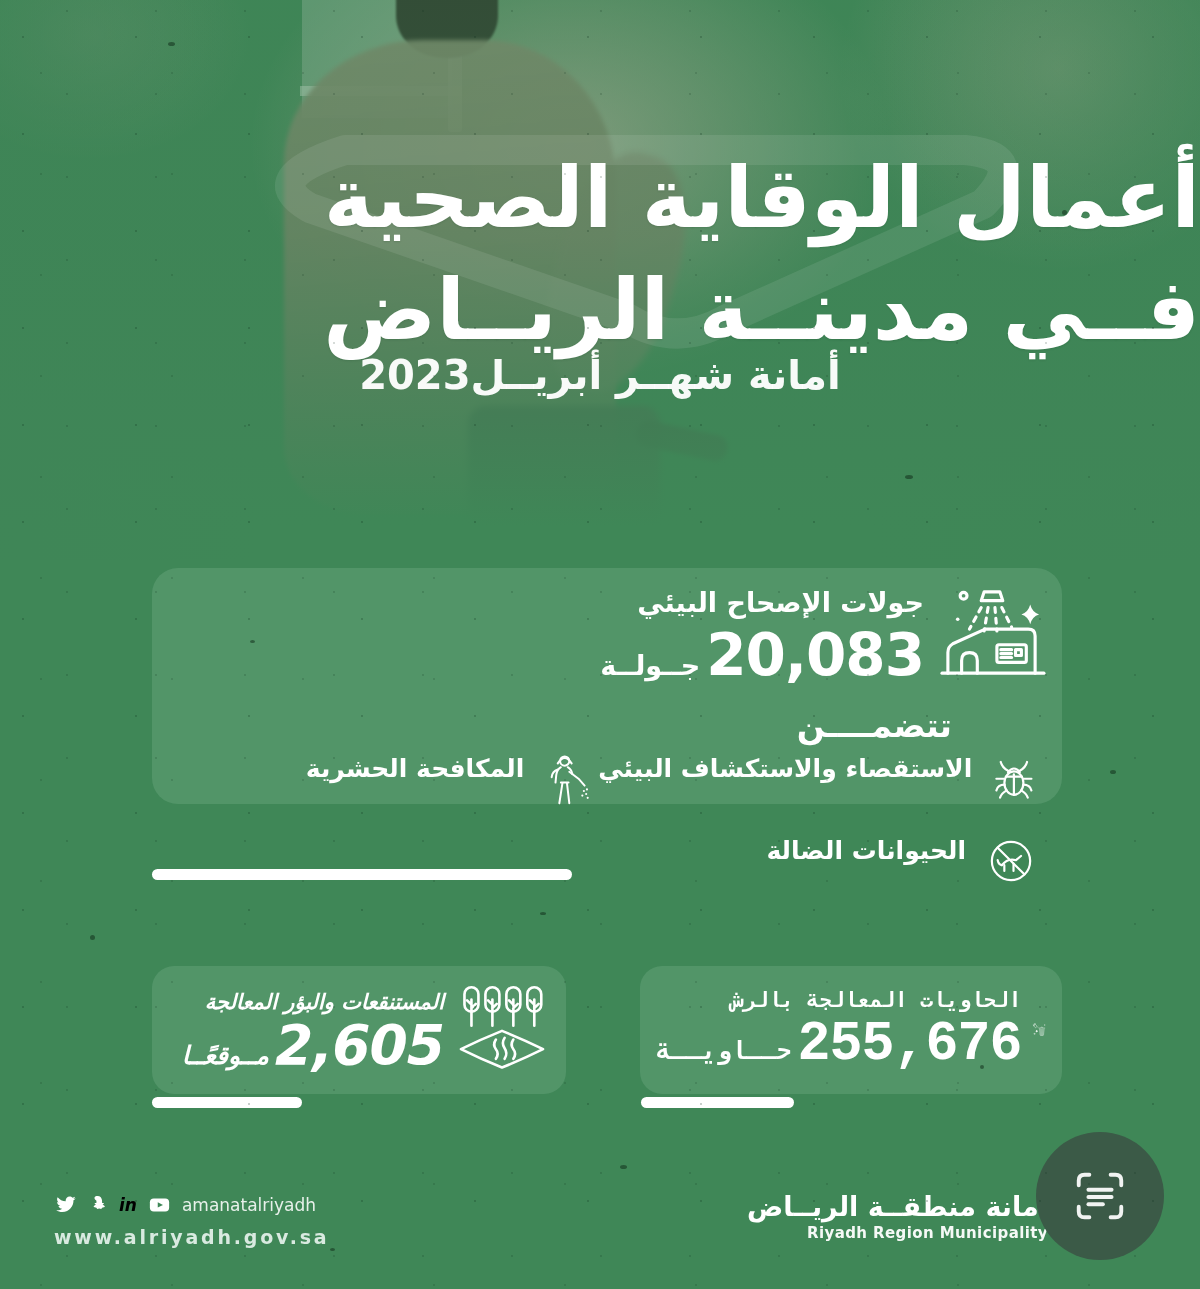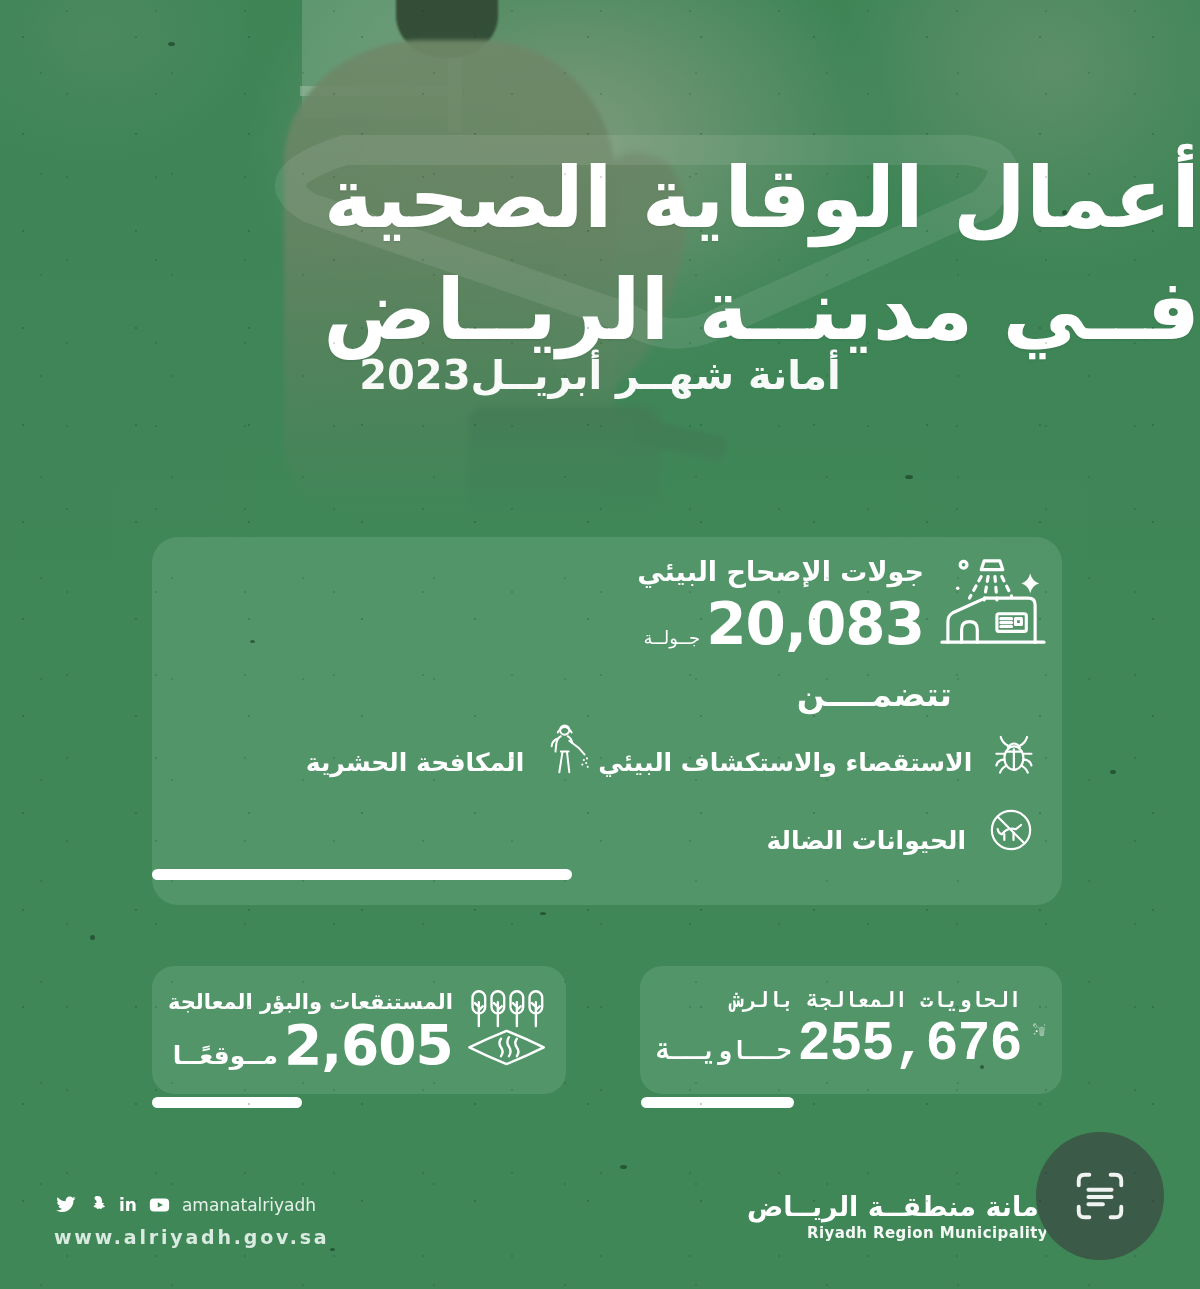--- a/index.html
+++ b/index.html
@@ -49,49 +49,49 @@
   .watermark{position:absolute;left:195px;top:112px;width:920px;height:245px;z-index:2;pointer-events:none;}
   
   .title{position:absolute;left:0;right:0;top:86px;z-index:10;text-align:right;direction:rtl;
     font-weight:bold;line-height:112px;font-size:84px;
     text-shadow:0 1px 2px rgba(20,60,35,.15);}
   .title .line{display:block;}
   .subtitle{position:absolute;left:0;right:0;top:352px;z-index:10;text-align:center;direction:rtl;
     font-size:40px;font-weight:bold;color:rgba(255,255,255,.96);}
   
   .card{position:absolute;z-index:10;background:rgba(199,235,214,.14);border-radius:26px;}
-  .main-card{left:152px;top:537px;width:910px;height:368px;}
+  .main-card{left:152px;top:568px;width:910px;height:236px;}
   .main-header{position:absolute;top:16px;right:16px;display:flex;direction:rtl;gap:14px;align-items:flex-start;}
   .main-header-text{text-align:right;}
   .main-title{font-size:27px;font-weight:bold;line-height:38px;}
   .main-value-row{display:flex;direction:rtl;align-items:baseline;gap:6px;margin-top:2px;}
   .main-value{font-size:58px;font-weight:bold;line-height:62px;letter-spacing:-1px;}
-  .main-unit{font-size:18px;font-weight:normal;}
+  .main-unit{font-size:27px;font-weight:bold;}
   .includes{position:absolute;top:138px;right:110px;font-size:33px;font-weight:bold;}
   .items-grid{position:absolute;top:186px;right:26px;left:58px;display:grid;direction:rtl;
     grid-template-columns:53% 47%;row-gap:28px;column-gap:8px;}
-  .item{display:flex;direction:rtl;align-items:flex-end;gap:20px;}
+  .item{display:flex;direction:rtl;align-items:flex-start;gap:20px;}
   .item-label{font-size:25px;font-weight:bold;white-space:nowrap;}
   .stat-card{top:966px;height:128px;border-radius:22px;display:flex;direction:rtl;align-items:center;
     gap:10px;padding:0 16px;box-sizing:border-box;}
-  .stat-left{left:152px;width:414px;}
+  .stat-left{left:152px;width:414px;font-style:italic;}
   .stat-right{left:640px;width:422px;font-family:Liberation Mono, monospace;}
   .stat-text{text-align:right;}
   .stat-title{font-size:21px;font-weight:bold;white-space:nowrap;line-height:30px;}
   .stat-value-row{display:flex;direction:rtl;align-items:baseline;gap:6px;}
   .stat-value{font-size:55px;font-weight:bold;line-height:56px;letter-spacing:-1px;}
   .stat-unit{font-size:25px;font-weight:bold;}
   .bar{position:absolute;z-index:10;height:11px;border-radius:6px;background:#fff;}
   .bar-main{left:152px;top:869px;width:420px;}
   .bar-left{left:152px;top:1097px;width:150px;}
   .bar-right{left:641px;top:1097px;width:153px;}
   
   .social-row{position:absolute;left:55px;top:1194px;z-index:10;display:flex;align-items:center;gap:11px;}
   .handle{font-size:17px;color:rgba(255,255,255,.88);}
-  .linkedin{font-size:17px;font-weight:bold;color:#ffffff;line-height:20px;}
+  .linkedin{font-size:17px;font-weight:bold;color:#000000;line-height:20px;font-style:italic;}
   .website{position:absolute;left:54px;top:1226px;z-index:10;font-size:19px;font-weight:bold;
     letter-spacing:2.8px;color:rgba(230,242,235,.92);}
   .org{position:absolute;right:152px;top:1190px;z-index:10;text-align:right;direction:rtl;}
   .org-ar{font-size:27px;font-weight:bold;line-height:34px;}
   .org-en{font-size:15px;font-weight:bold;letter-spacing:.4px;color:rgba(255,255,255,.95);direction:ltr;}
   .badge{position:absolute;left:1036px;top:1132px;width:128px;height:128px;border-radius:50%;
     background:#3B5A47;z-index:12;display:flex;align-items:center;justify-content:center;}
   svg{display:block;}
 </style>
 </head>

